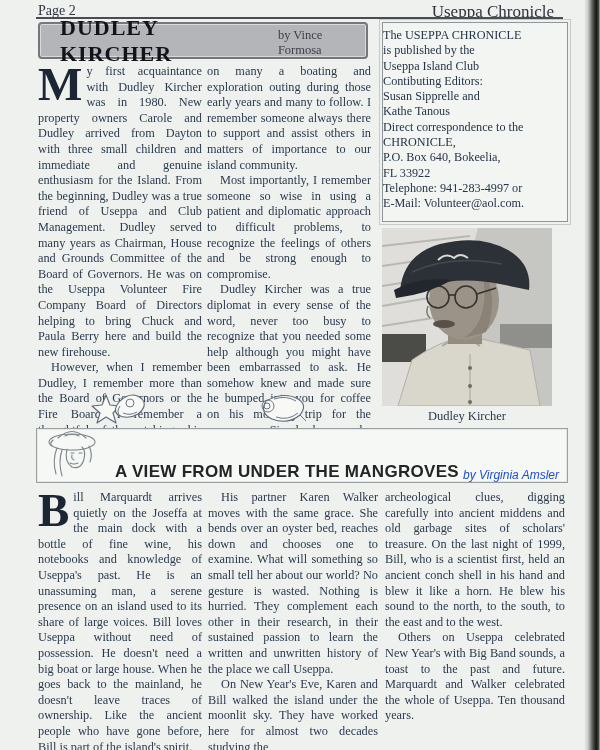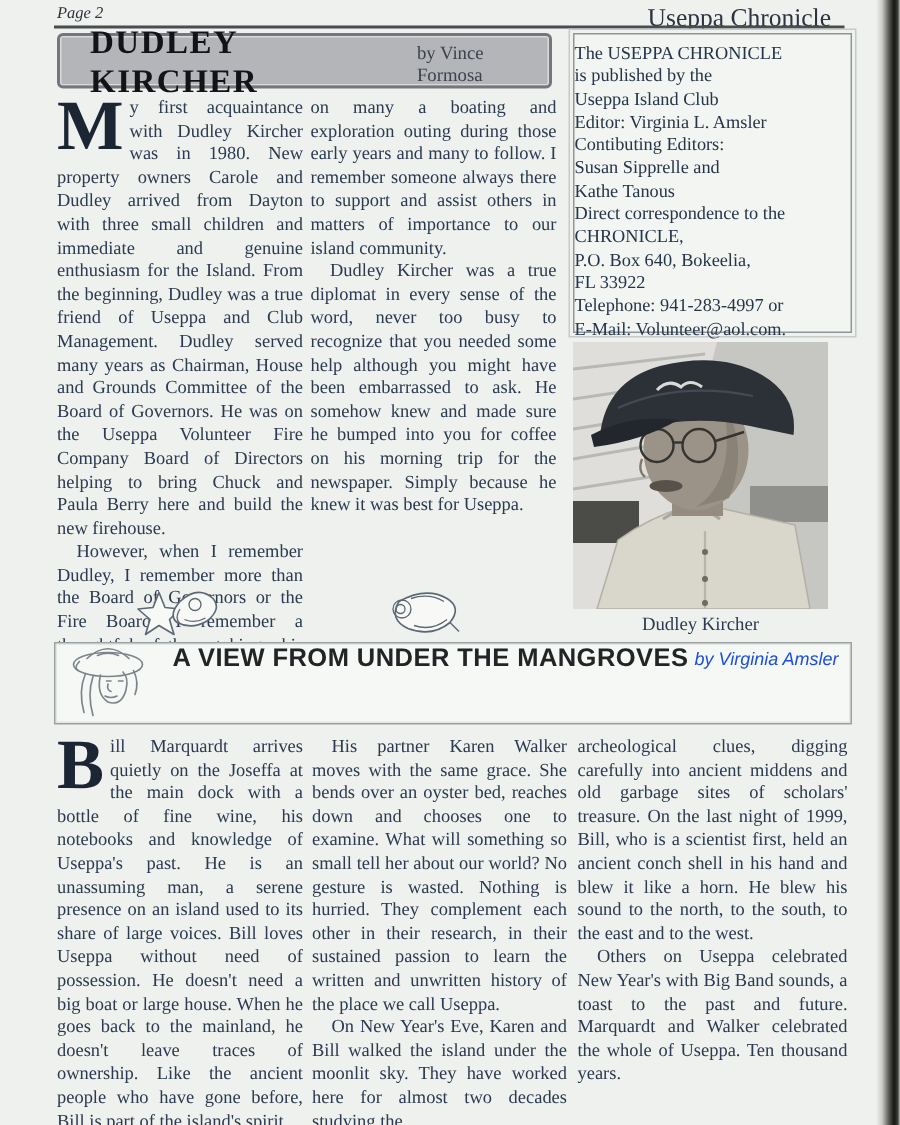--- a/index.html
+++ b/index.html
@@ -5,21 +5,21 @@
   html,body{margin:0;padding:0;background:#9a9a98;}
   .page{
     position:relative;width:600px;height:750px;margin:0 auto;
     background:#eef1ed;overflow:hidden;
     font-family:"Liberation Serif", serif;color:#2b3a50;
   }
   
   .scan-edge{position:absolute;top:0;right:0;width:16px;height:750px;
     background:linear-gradient(to right,#eef1ed 0%,#c9ccc8 25%,#55554f 55%,#161614 75%,#3a3a36 90%,#b9bcb8 100%);}
   
-  .hdr-left{position:absolute;left:38px;top:3px;font-size:11px;color:#2f3340;font-style:italic;}
+  .hdr-left{position:absolute;left:38px;top:3px;font-size:14px;color:#2f3340;}
   .hdr-right{position:absolute;right:46px;top:2px;font-size:17px;color:#2f3340;}
   .hdr-rule{position:absolute;left:36px;top:17px;width:527px;height:2px;background:#494d52;}
   
   .title-box{position:absolute;left:38px;top:22px;width:330px;height:37px;
     background:#b3b5b9;border:2px solid #75777d;border-radius:4px;
     box-shadow:inset 0 0 0 1px #d9dadc;display:flex;align-items:center;padding-left:20px;box-sizing:border-box;}
   .title-box .ttl{font-size:22px;font-weight:bold;letter-spacing:1px;color:#121218;}
   .title-box .by{font-size:12.5px;color:#3c414b;margin-left:9px;padding-top:4px;}
   
   .masthead{position:absolute;left:382px;top:22px;width:186px;height:200px;
@@ -38,21 +38,21 @@
   .shell1{position:absolute;left:90px;top:386px;}
   .shell2{position:absolute;left:256px;top:389px;}
   
   .photo{position:absolute;left:382px;top:228px;width:170px;height:178px;background:#c8c8c4;}
   .photo svg{display:block;}
   .photo-caption{position:absolute;left:382px;top:409px;width:170px;text-align:center;
     font-size:12.5px;color:#2b3a50;}
   
   .banner{position:absolute;left:36px;top:428px;width:532px;height:55px;
     background:#f5f8f4;border:1px solid #9aa0a2;box-shadow:inset 0 0 0 1px #e3e7e3;
-    display:flex;align-items:flex-start;box-sizing:border-box;}
+    display:flex;align-items:flex-end;box-sizing:border-box;}
   .banner .sketch{margin-left:8px;flex:0 0 auto;}
   .banner .bttl{font-family:"Liberation Sans", sans-serif;font-weight:bold;font-size:17px;
     letter-spacing:.3px;color:#222426;margin-left:12px;white-space:nowrap;}
   .banner .bby{font-family:"Liberation Sans", sans-serif;font-style:italic;font-size:12px;
     color:#1d4ed8;margin-left:4px;padding-top:3px;white-space:nowrap;}
   
   .col-b1{left:38px;top:490px;width:164px;height:250px;}
   .col-b2{left:208px;top:490px;width:170px;height:250px;}
   .col-b3{left:385px;top:490px;width:180px;height:250px;}
 </style>
@@ -67,39 +67,39 @@
 
   <div class="title-box">
     <span class="ttl">DUDLEY KIRCHER</span>
     <span class="by">by Vince Formosa</span>
   </div>
 
   <div class="masthead">
     <div>The USEPPA CHRONICLE</div>
     <div>is published by the</div>
     <div>Useppa Island Club</div>
-    <div>Editor: Virginia L. Amsler</div>
     <div>Contibuting Editors:</div>
     <div>Susan Sipprelle and</div>
     <div>Kathe Tanous</div>
     <div>Direct correspondence to the</div>
     <div>CHRONICLE,</div>
     <div>P.O. Box 640, Bokeelia,</div>
     <div>FL 33922</div>
     <div>Telephone: 941-283-4997 or</div>
     <div>E-Mail: Volunteer@aol.com.</div>
   </div>
 
   <div class="col col-a1">
     <p><span class="dropcap">M</span><span>y first acquaintance with Dudley Kircher was in 1980. New property owners Carole and Dudley arrived from Dayton with three small children and immediate and genuine enthusiasm for the Island. From the beginning, Dudley was a true friend of Useppa and Club Management. Dudley served many years as Chairman, House and Grounds Committee of the Board of Governors. He was on the Useppa Volunteer Fire Company Board of Directors helping to bring Chuck and Paula Berry here and build the new firehouse.</span></p>
     <p class="indent sp">However, when I remember Dudley, I remember more than the Board of Governors or the Fire Board. I remember a thoughtful father taking his family and friends</p>
   </div>
 
   <div class="col col-a2">
     <p>on many a boating and exploration outing during those early years and many to follow. I remember someone always there to support and assist others in matters of importance to our island community.</p>
+    <p class="indent sp">Most importantly, I remember someone so wise in using a patient and diplomatic approach to difficult problems, to recognize the feelings of others and be strong enough to compromise.</p>
     <p class="indent sp">Dudley Kircher was a true diplomat in every sense of the word, never too busy to recognize that you needed some help although you might have been embarrassed to ask. He somehow knew and made sure he bumped into you for coffee on his morning trip for the newspaper. Simply because he knew it was best for Useppa.</p>
   </div>
 
   <div class="shell1">
     <svg width="58" height="40" viewBox="0 0 58 40">
       <g fill="#f8f9f6" stroke="#5d6875" stroke-width="1.1" stroke-linejoin="round">
         <path d="M16 9 L20 19 L30 20 L23 27 L26 37 L16 31 L7 37 L10 27 L2 20 L12 19 Z"></path>
         <path d="M30 15 Q42 4 52 13 Q58 20 48 28 Q38 34 28 29 Q22 24 30 15 Z"></path>
       </g>
       <g fill="none" stroke="#5d6875" stroke-width="0.9">

